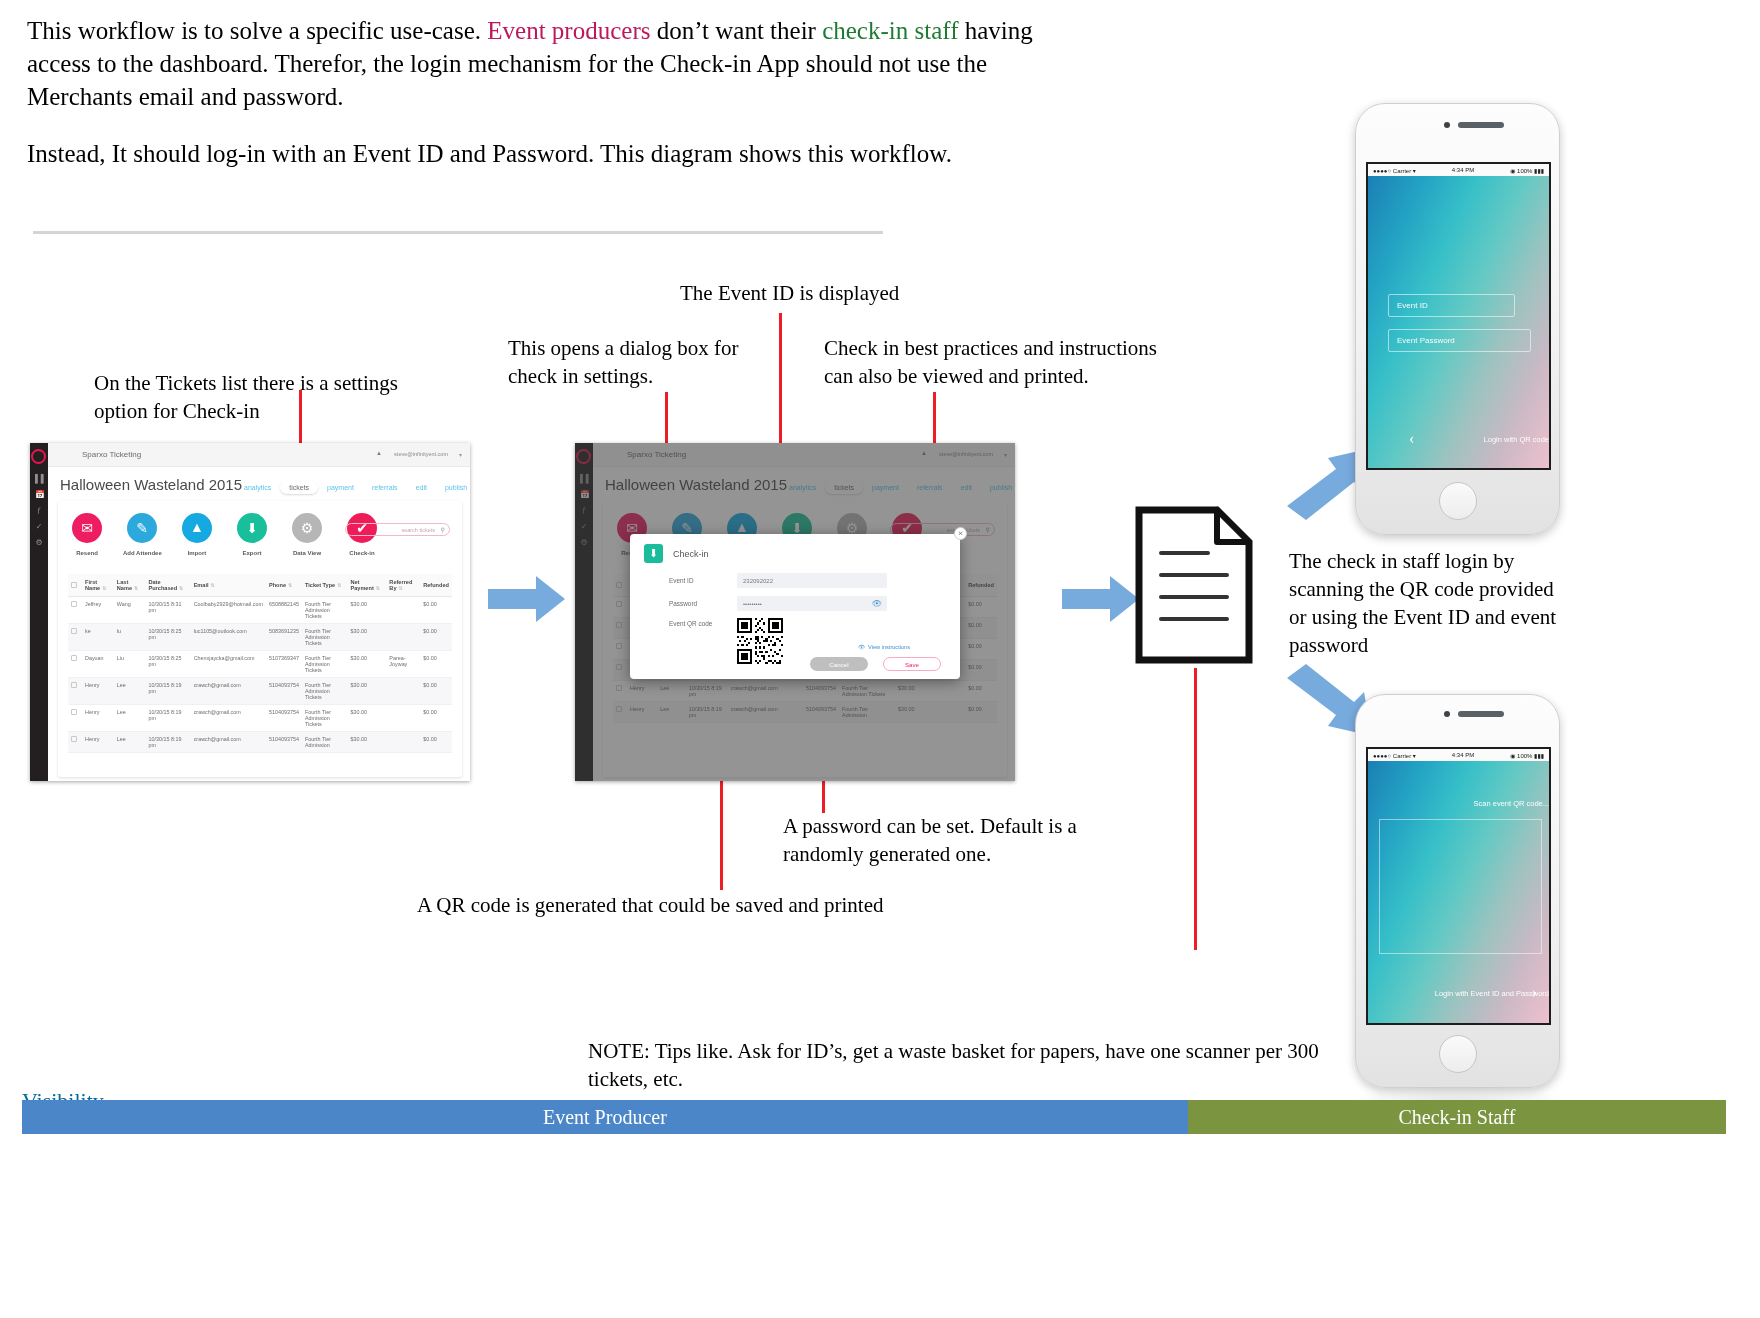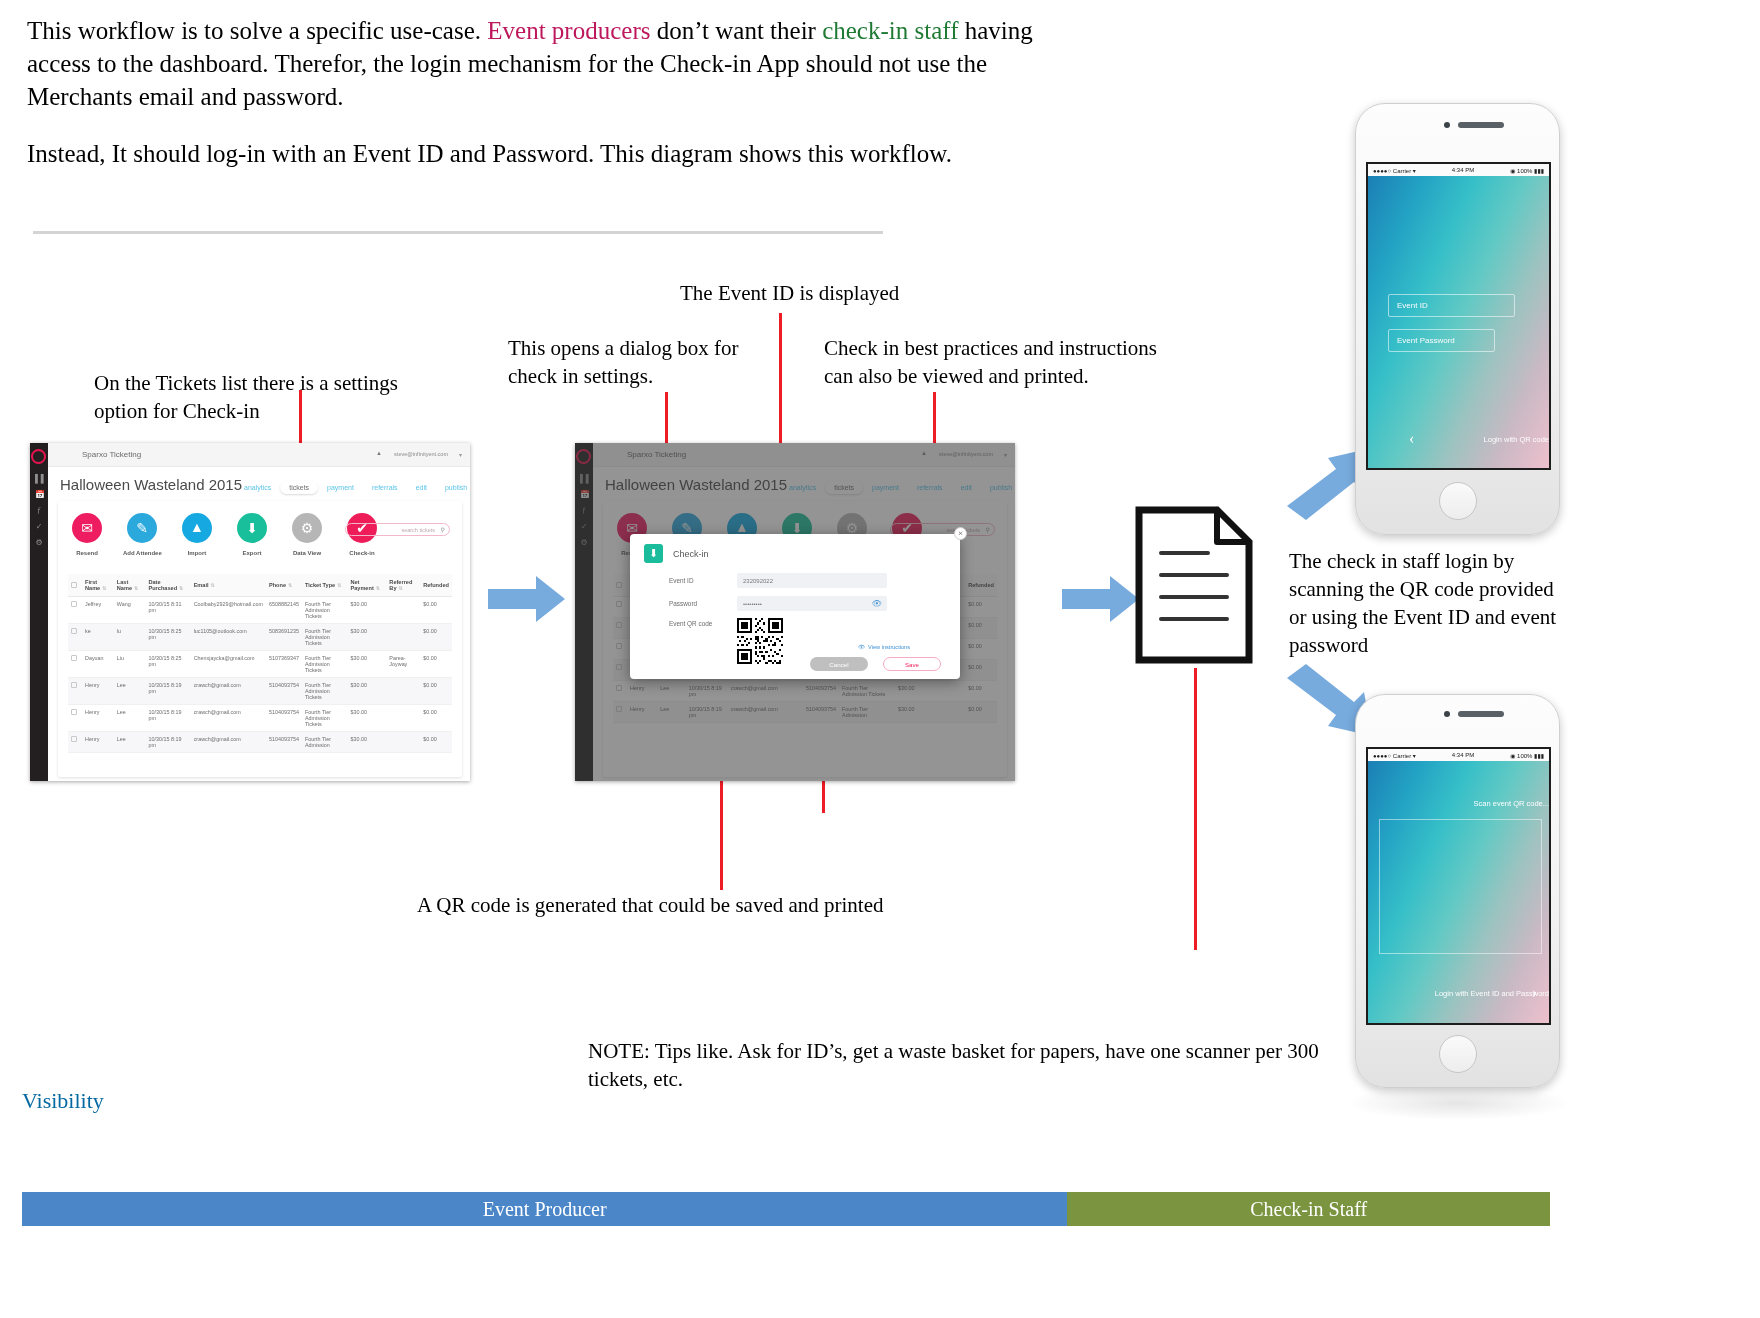--- a/index.html
+++ b/index.html
@@ -203,21 +203,21 @@
   .ph-reflect {
     position: absolute; left: 50%; transform: translateX(-50%);
     background: radial-gradient(ellipse at center, rgba(0,0,0,.10) 0%, rgba(0,0,0,0) 72%);
   }
 
   
   .vis-label {
     position: absolute; left: 22px; top: 1088px;
     font-size: 22px; color: #0369a1;
   }
-  .band { position: absolute; left: 22px; top: 1192px; height: 34px; display: flex; width: 1528px; }
+  .band { position: absolute; left: 22px; top: 1100px; height: 34px; display: flex; width: 1704px; }
   .band .seg {
     display: flex; align-items: center; justify-content: center;
     color: #fff; font-size: 20px;
   }
   .seg.producer { background: #4a86c8; width: 1174px; }
   .seg.staff { background: #7a9440; width: 542px; }
 </style>
 </head>
 <body>
 
@@ -236,20 +236,21 @@
 
   <div class="note" style="left:508px; top:335px; width:250px;">This opens a dialog box for check in settings.</div>
   <div class="redline" style="left:665px; top:392px; height:154px;"></div>
 
   <div class="note" style="left:680px; top:280px; width:300px;">The Event ID is displayed</div>
   <div class="redline" style="left:779px; top:313px; height:250px;"></div>
 
   <div class="note" style="left:824px; top:335px; width:360px;">Check in best practices and instructions can also be viewed and printed.</div>
   <div class="redline" style="left:933px; top:392px; height:262px;"></div>
 
+  <div class="note" style="left:783px; top:813px; width:300px;">A password can be set. Default is a randomly generated one.</div>
   <div class="redline" style="left:822px; top:613px; height:200px;"></div>
 
   <div class="note" style="left:417px; top:892px; width:470px;">A QR code is generated that could be saved and printed</div>
   <div class="redline" style="left:720px; top:775px; height:115px;"></div>
 
   <div class="note" style="left:588px; top:1038px; width:752px;">NOTE: Tips like. Ask for ID’s, get a waste basket for papers, have one scanner per 300 tickets, etc.</div>
   <div class="redline" style="left:1194px; top:668px; height:282px;"></div>
 
   <div class="note" style="left:1289px; top:548px; width:270px;">The check in staff login by scanning the QR code provided or using the Event ID and event password</div>
 
@@ -705,21 +706,21 @@
         </span>
         <span>4:34 PM</span>
         <span>
           <span>◉</span>
           <span>100%</span>
           <span>▮▮▮</span>
         </span>
       </div>
       <div class="appscreen">
         <div class="inputfield" style="left:20px; top:118px; width:127px; height:23px;">Event ID</div>
-        <div class="inputfield" style="left:20px; top:153px; width:107px; height:23px;">Event Password</div>
+        <div class="inputfield" style="left:20px; top:153px; width:143px; height:23px;">Event Password</div>
         <div class="chev" style="left:41px; top:254px;">‹</div>
         <div class="phlink" style="top:259px;">Login with QR code</div>
       </div>
     </div>
     <div class="ph-home" style="top:378px; width:38px; height:38px;"></div>
   </div>
 
   <div class="phone" style="left:1355px; top:694px; width:205px; height:394px;">
     <div class="ph-dot" style="left:88px; top:16px;"></div>
     <div class="ph-spk" style="left:102px; top:16px;"></div>

